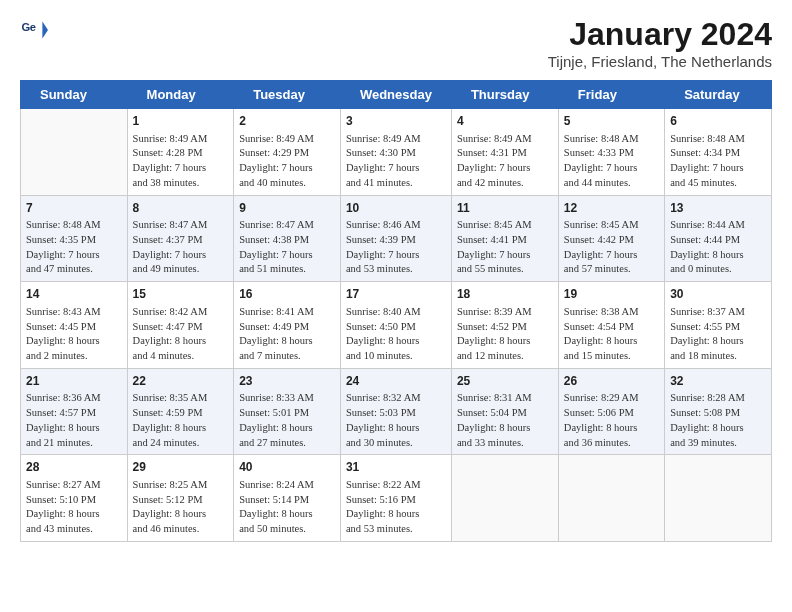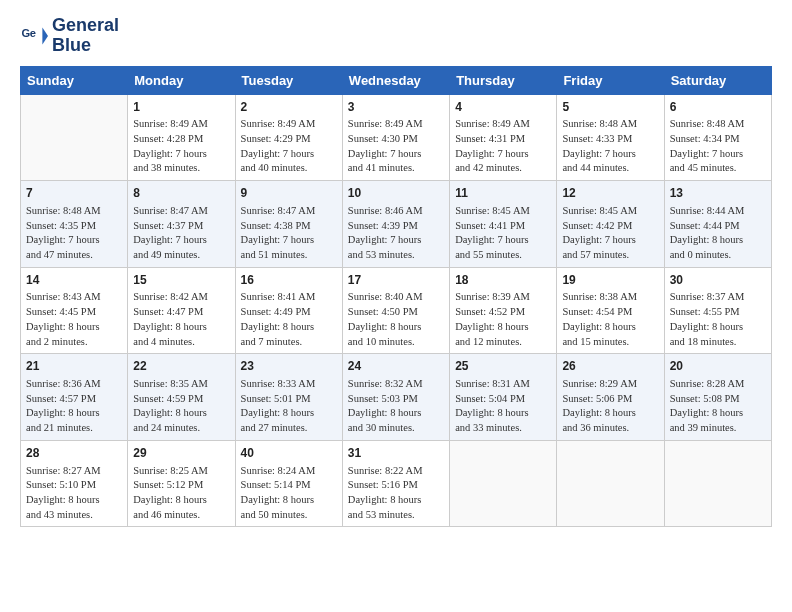--- a/index.html
+++ b/index.html
@@ -47,21 +47,21 @@
       color: #444;
     }
     table {
       width: 100%;
       border-collapse: collapse;
       font-size: 11px;
     }
     thead tr th {
       background: #2a65b8;
       color: #fff;
-      padding: 6px 6px;
+      padding: 6px 19px;
       text-align: left;
       font-size: 13px;
       font-weight: bold;
       border: 1px solid #2a65b8;
     }
     tbody tr td {
       border: 1px solid #ccc;
       vertical-align: top;
       padding: 4px 5px;
       min-height: 70px;
@@ -94,26 +94,24 @@
 <body>
 
 <div class="header-section">
   <div class="logo">
     <svg class="logo-icon" viewBox="0 0 40 40">
       <text x="2" y="22" font-size="16" fill="#1a3a6b" font-weight="bold" font-family="Arial">G</text>
       <text x="14" y="22" font-size="16" fill="#1a3a6b" font-weight="bold" font-family="Arial">e</text>
 
       <polygon points="32,8 40,20 32,32" fill="#2a65b8"></polygon>
     </svg>
-    <div class="logo-text">
-      <span>General</span>
-      <span>Blue</span>
-    </div>
   </div>
   <div class="title-section">
+    <div class="month-title">January 2024</div>
+    <div class="location-title">Tijnje, Friesland, The Netherlands</div>
   </div>
 </div>
 
 <table>
   <thead>
     <tr>
     <th>Sunday</th>
         <th>Monday</th>
         <th>Tuesday</th>
         <th>Wednesday</th>
@@ -229,21 +227,21 @@
         </td>
         <td>
           <span class="day-num">25</span>
           <div class="day-info">Sunrise: 8:31 AM<br>Sunset: 5:04 PM<br>Daylight: 8 hours<br>and 33 minutes.</div>
         </td>
         <td>
           <span class="day-num">26</span>
           <div class="day-info">Sunrise: 8:29 AM<br>Sunset: 5:06 PM<br>Daylight: 8 hours<br>and 36 minutes.</div>
         </td>
         <td>
-          <span class="day-num">20</span>
+          <span class="day-num">32</span>
           <div class="day-info">Sunrise: 8:28 AM<br>Sunset: 5:08 PM<br>Daylight: 8 hours<br>and 39 minutes.</div>
         </td>
       </tr>
       <tr>
         <td>
           <span class="day-num">28</span>
           <div class="day-info">Sunrise: 8:27 AM<br>Sunset: 5:10 PM<br>Daylight: 8 hours<br>and 43 minutes.</div>
         </td>
         <td>
           <span class="day-num">29</span>

